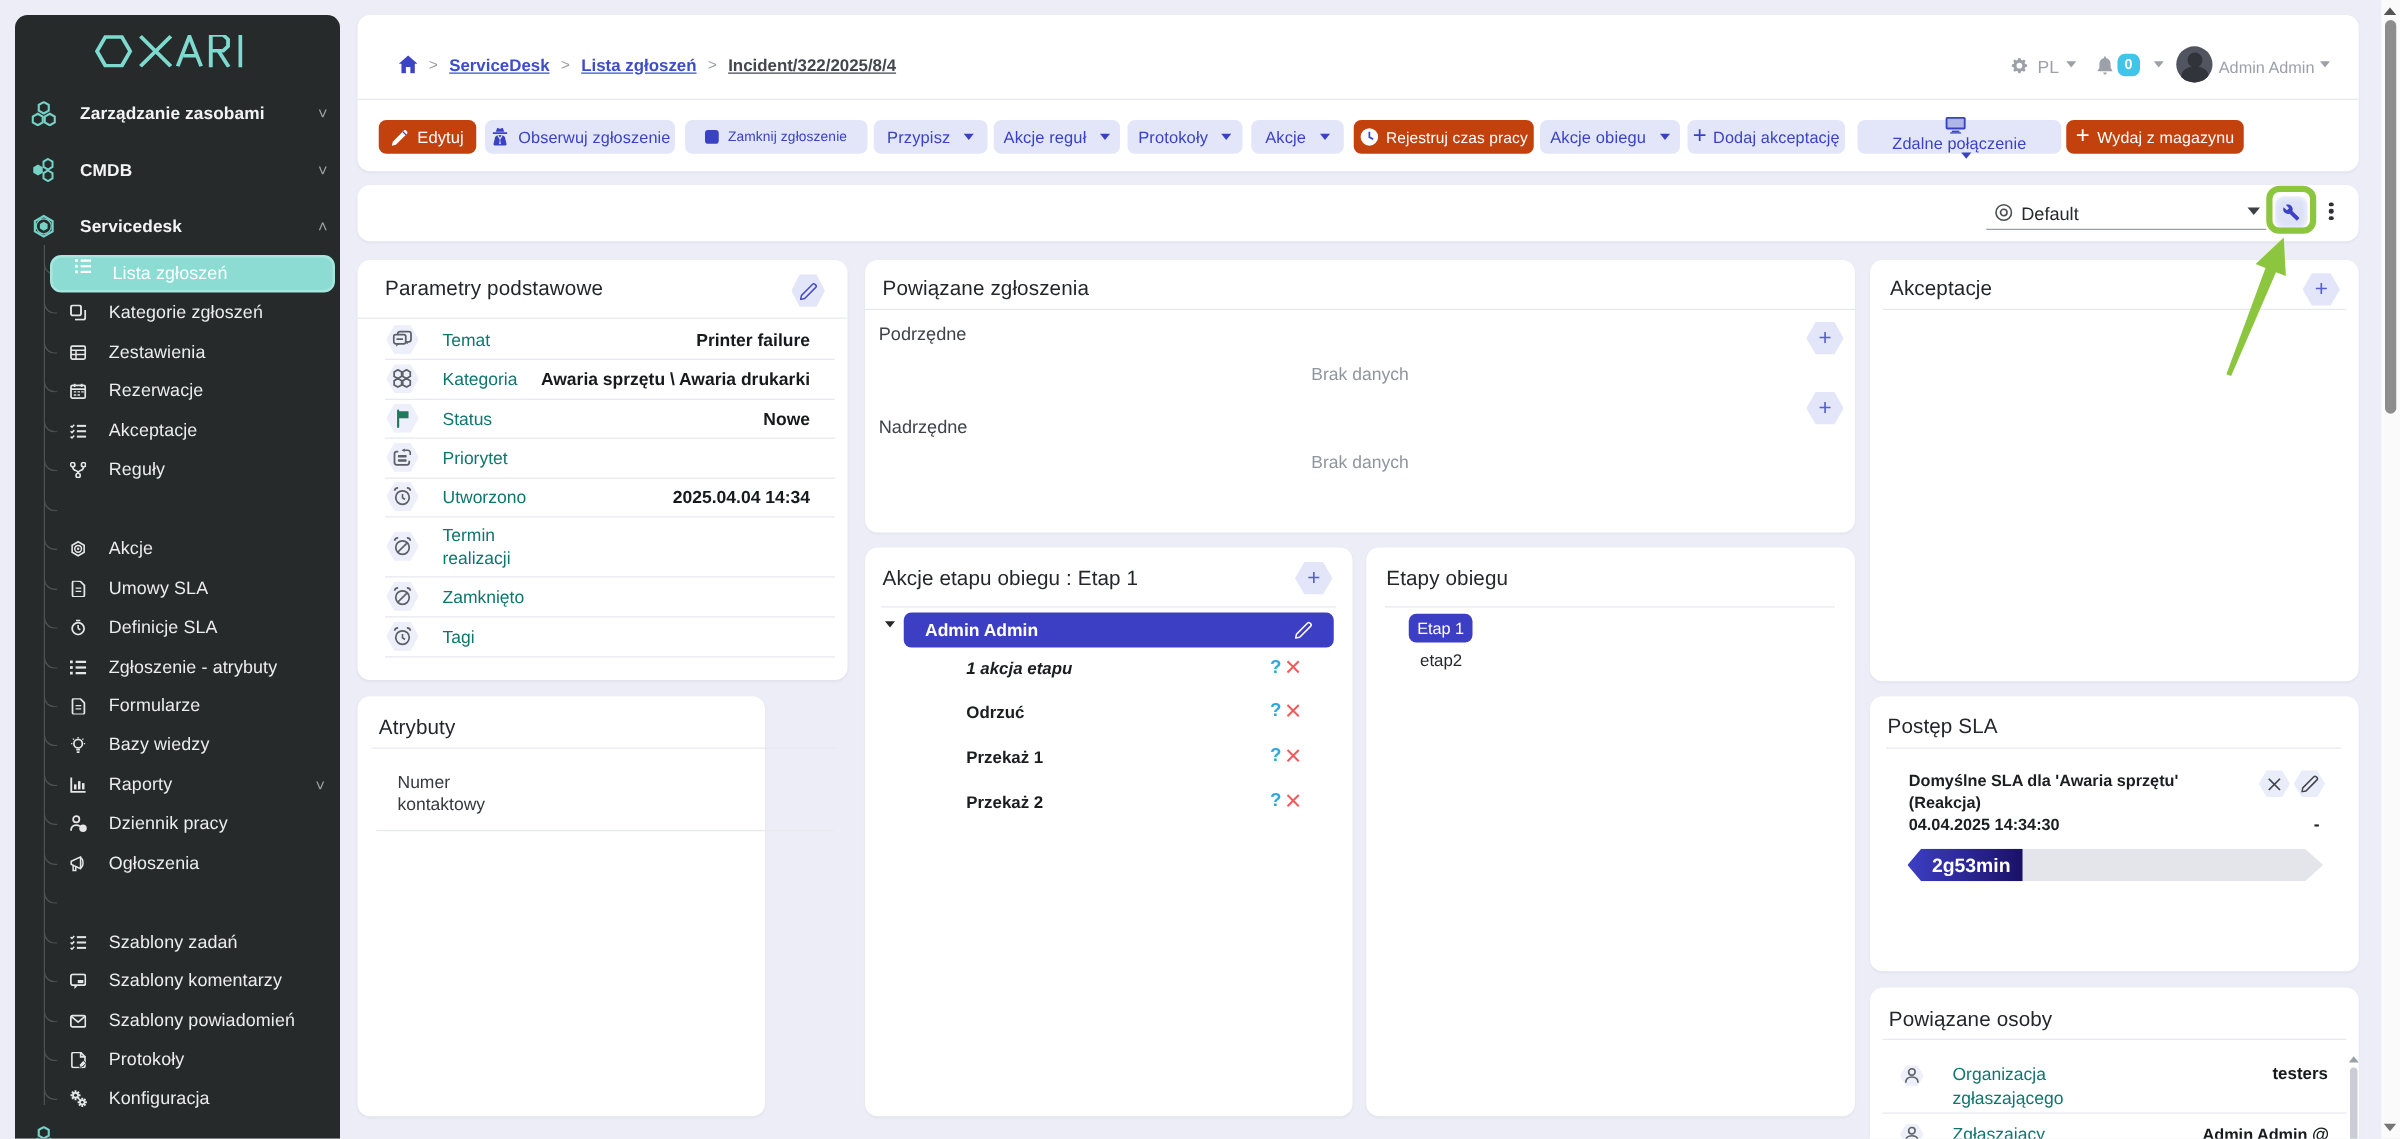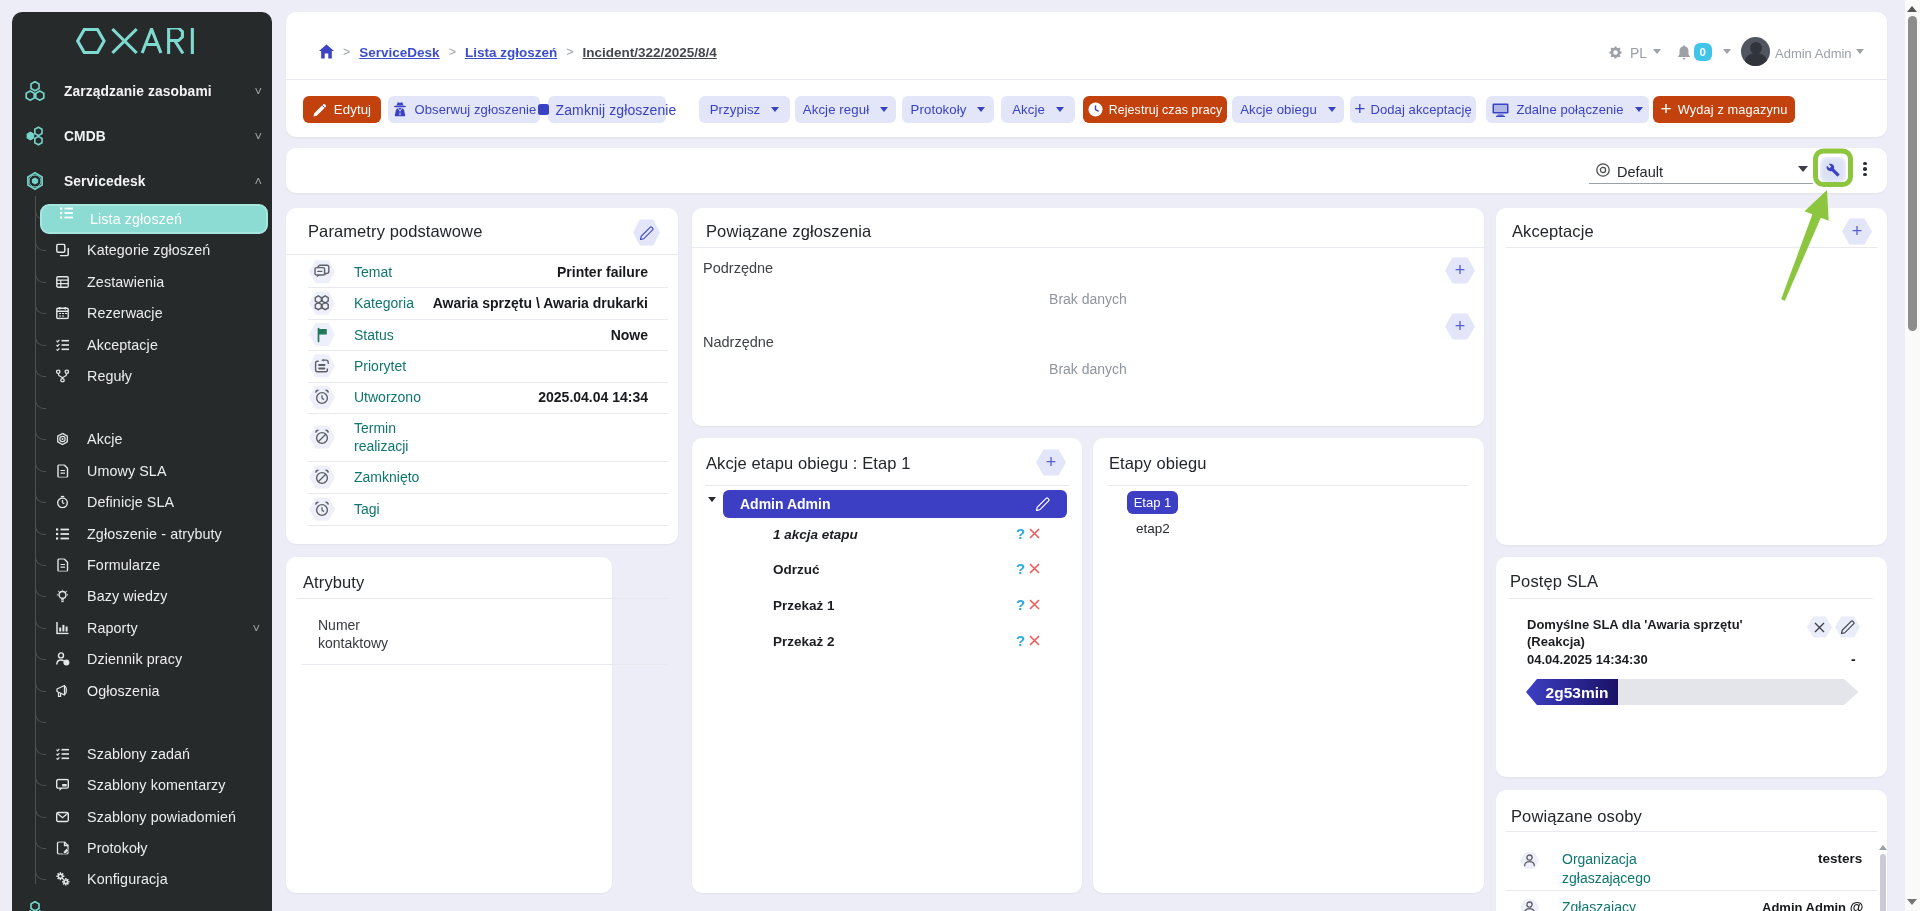--- a/index.html
+++ b/index.html
@@ -333,21 +333,21 @@
         <svg width="16" height="15" viewBox="0 0 16 15" fill="#3a42c4">
           <path d="M4.6 3.4 L5.6 0.7 C5.7 0.35 6.1 0.2 6.4 0.35 L7.2 0.75 C7.7 0.95 8.3 0.95 8.8 0.75 L9.6 0.35 C9.9 0.2 10.3 0.35 10.4 0.7 L11.4 3.4 Z"></path>
           <rect x="2.2" y="3.7" width="11.6" height="1.5" rx="0.7"></rect>
           <path d="M8 6 C9.8 6 11.3 6.6 11.9 7.6 L13.2 13.2 C13.3 13.8 12.9 14.3 12.3 14.3 L3.7 14.3 C3.1 14.3 2.7 13.8 2.8 13.2 L4.1 7.6 C4.7 6.6 6.2 6 8 6 Z"></path>
           <path d="M6.3 6.3 L8 9.2 L9.7 6.3" stroke="#e3e6f9" stroke-width="0.9" fill="none"></path>
           <path d="M8 9.2 L7.4 12.5 L8 13.6 L8.6 12.5 Z" fill="#e3e6f9"></path>
         </svg>
       </span>
       <span>Obserwuj zgłoszenie</span>
     </div>
-<div class="btn " style="left:262px;width:118px;font-size:14px;">
+<div class="btn " style="left:262px;width:146px;font-size:11px;">
       <span style="display:flex;align-items:center;margin-right:7px;">
         <div style="width:11px;height:11px;background:#3a42c4;border-radius:2.5px;"></div>
       </span>
       <span>Zamknij zgłoszenie</span>
     </div>
 <div class="btn " style="left:413px;width:91px;">
       <span>Przypisz</span>
       <span class="caret" style="margin-left:11px;"></span>
     </div>
 <div class="btn " style="left:509px;width:101px;">
@@ -374,21 +374,21 @@
 <div class="btn " style="left:946px;width:112px;">
       <span>Akcje obiegu</span>
       <span class="caret" style="margin-left:11px;"></span>
     </div>
 <div class="btn " style="left:1064px;width:126px;font-size:13px;">
       <span style="display:flex;align-items:center;margin-right:5px;">
         <span style="font-size:19px;font-weight:400;margin-top:-2px;">+</span>
       </span>
       <span>Dodaj akceptację</span>
     </div>
-<div class="btn " style="left:1200px;width:163px;font-size:13px;">
+<div class="btn " style="left:1200px;width:163px;font-size:13px;flex-direction:column;">
       <span style="display:flex;align-items:center;margin-right:7px;">
         <svg width="17" height="14" viewBox="0 0 17 14" fill="#3a42c4">
           <rect x="0.5" y="0.5" width="16" height="10" rx="1.3"></rect>
           <rect x="2" y="2" width="13" height="7" fill="#aeb6e8"></rect>
           <rect x="5.5" y="11.5" width="6" height="1.2"></rect>
           <rect x="4" y="12.7" width="9" height="1.3" rx="0.6"></rect>
         </svg>
       </span>
       <span>Zdalne połączenie</span>
       <span class="caret" style="margin-left:11px;"></span>

